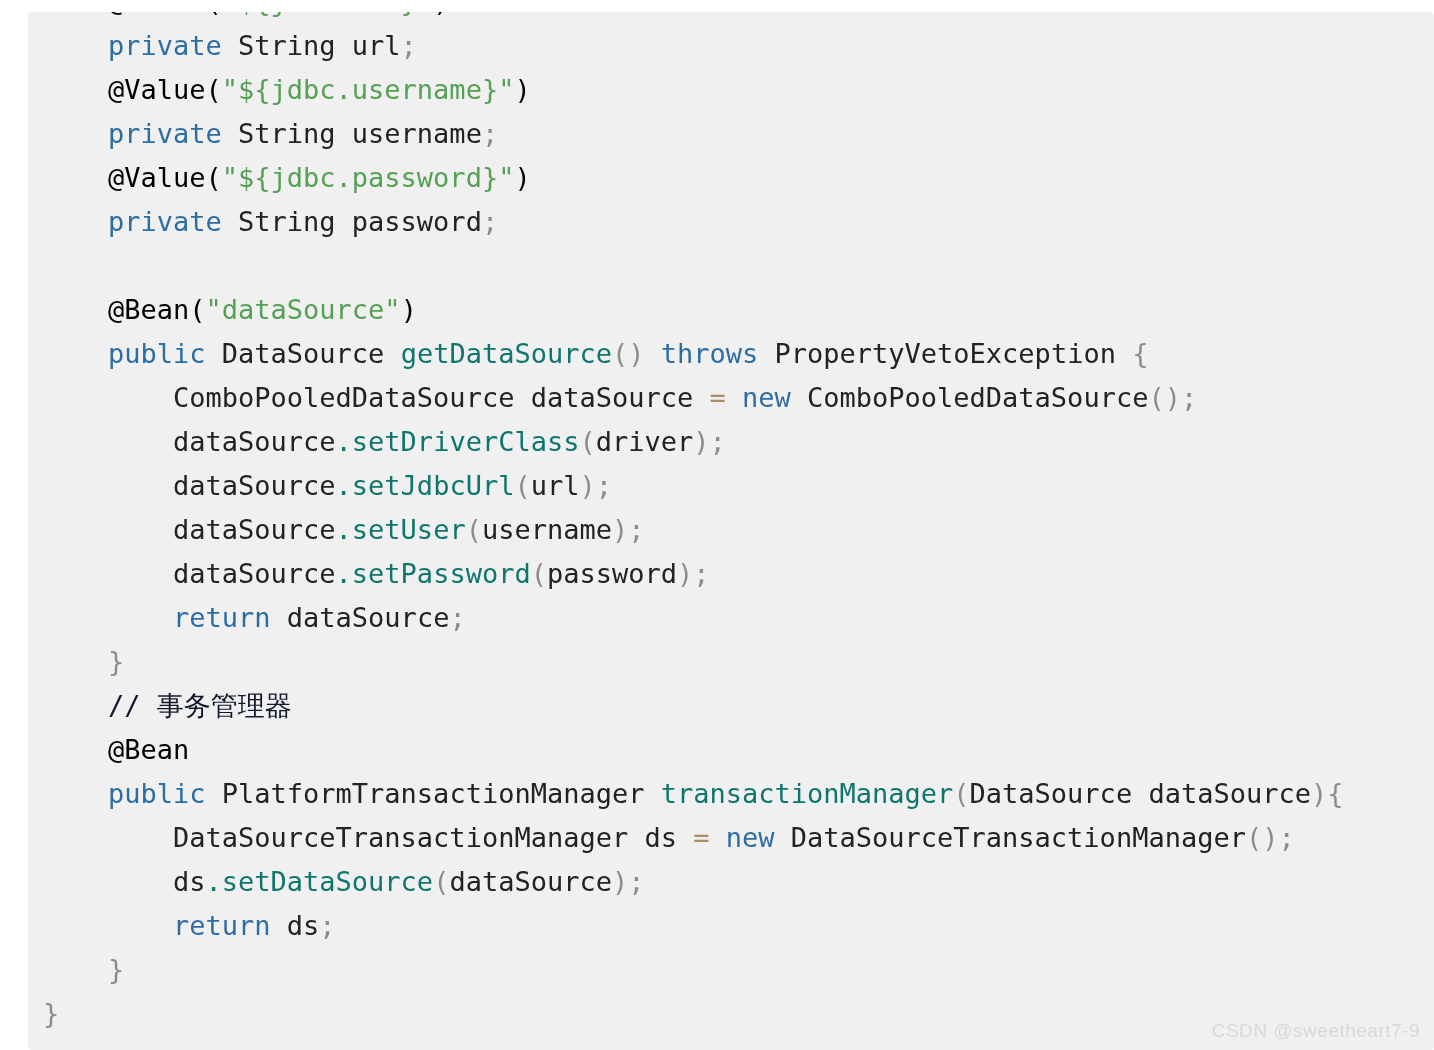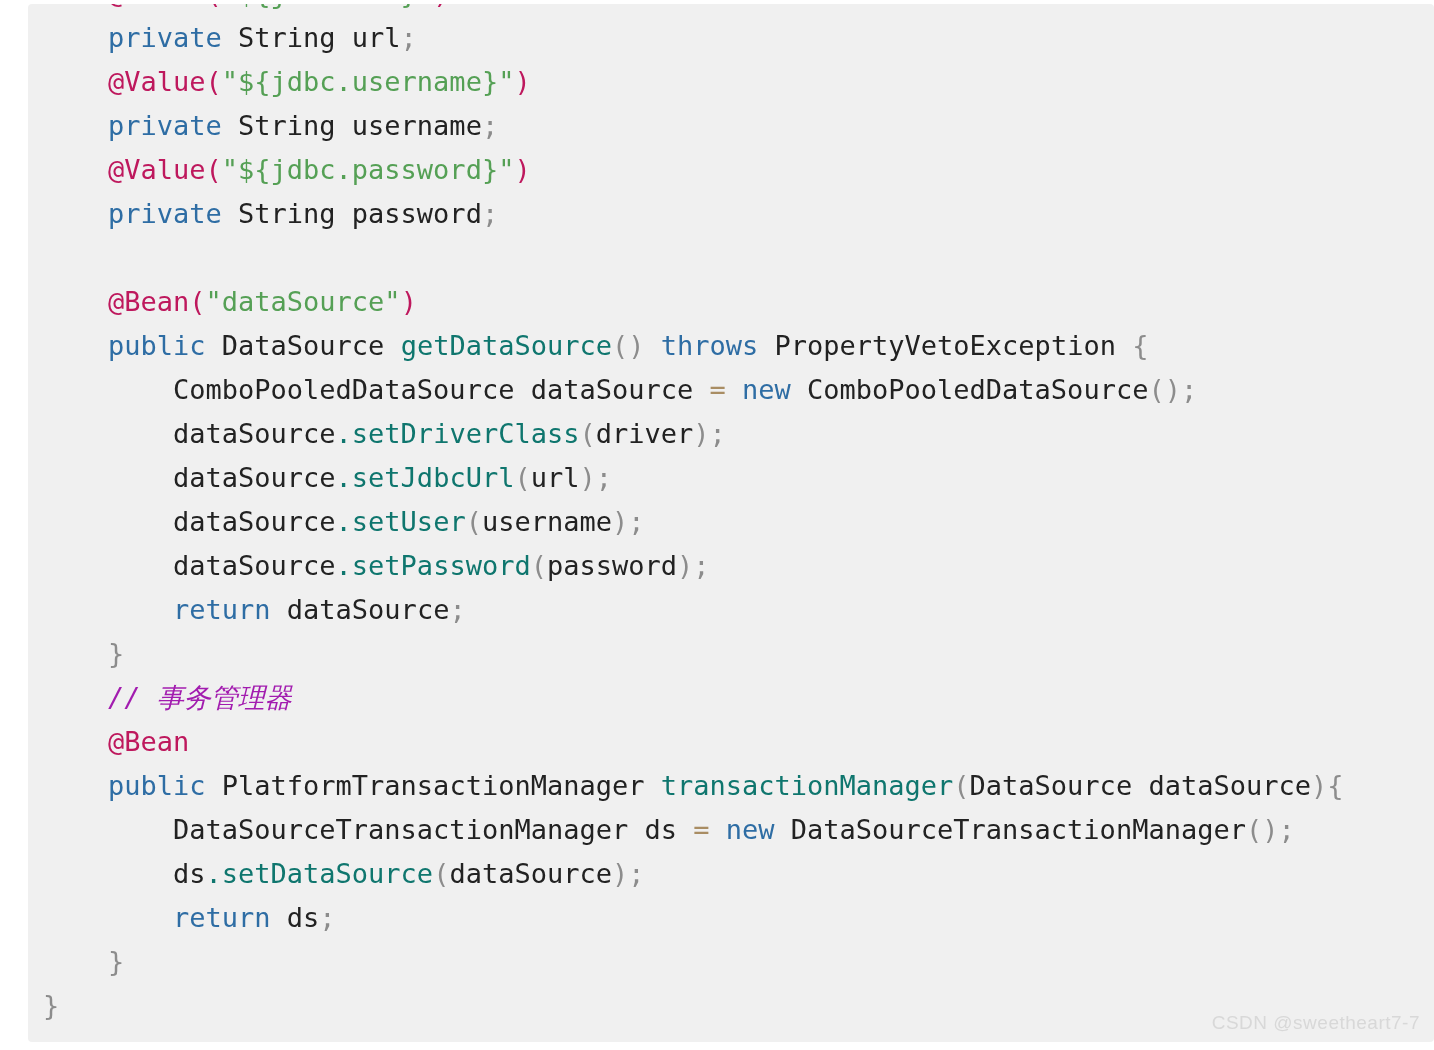--- a/index.html
+++ b/index.html
@@ -10,21 +10,21 @@
   body {
     width: 1434px;
     height: 1050px;
     overflow: hidden;
     font-family: "DejaVu Sans Mono", "Liberation Mono", monospace;
   }
 
   #code-block {
     position: absolute;
     left: 28px;
-    top: 4px;
+    top: 12px;
     width: 1406px;
     height: 1038px;
     background: #f0f0f0;
     border-radius: 4px;
     overflow: hidden;
   }
 
   #code-lines {
     position: absolute;
     left: 80px;   
@@ -38,37 +38,37 @@
   }
 
   .ln {
     height: 44px;
     white-space: pre;
   }
 
   
   .kw      { color: #2e6da4; }            
   .plain   { color: #222222; }
-  .ann     { color: #be185d; margin-top: 33px; }            
+  .ann     { color: #000000; margin-top: 33px; }            
   .str     { color: #55a055; }            
   .meth    { color: #0f766e; }            
   .punc    { color: #8c8c8c; }            
   .op      { color: #a98d63; }            
-  .cmt     { color: #a21caf; font-style: italic; }
+  .cmt     { color: #0f172a; }
 
   #watermark {
     position: absolute;
     right: 14px;
     bottom: 8px;
     font-family: "Liberation Sans", sans-serif;
     font-size: 19px;
     color: #d8d8d8;
     letter-spacing: 0.5px;
     user-select: none;
   }
 </style>
 </head>
 <body>
 
 <div id="code-block" style="background: rgb(240, 240, 240);">
   <div id="code-lines" style="background: transparent;"><div class="ln" style="margin-left: 0px;"><span class="ann">@Value(</span><span class="str">"${jdbc.url}"</span><span class="ann">)</span></div><div class="ln" style="margin-left: 0px;"><span class="kw">private</span><span class="plain"> String url</span><span class="punc">;</span></div><div class="ln" style="margin-left: 0px;"><span class="ann">@Value(</span><span class="str">"${jdbc.username}"</span><span class="ann">)</span></div><div class="ln" style="margin-left: 0px;"><span class="kw">private</span><span class="plain"> String username</span><span class="punc">;</span></div><div class="ln" style="margin-left: 0px;"><span class="ann">@Value(</span><span class="str">"${jdbc.password}"</span><span class="ann">)</span></div><div class="ln" style="margin-left: 0px;"><span class="kw">private</span><span class="plain"> String password</span><span class="punc">;</span></div><div class="ln" style="margin-left: 0px;">&nbsp;</div><div class="ln" style="margin-left: 0px;"><span class="ann">@Bean(</span><span class="str">"dataSource"</span><span class="ann">)</span></div><div class="ln" style="margin-left: 0px;"><span class="kw">public</span><span class="plain"> DataSource </span><span class="meth">getDataSource</span><span class="punc">()</span><span class="plain"> </span><span class="kw">throws</span><span class="plain"> PropertyVetoException </span><span class="punc">{</span></div><div class="ln" style="margin-left: 0px;">    <span class="plain">ComboPooledDataSource dataSource </span><span class="op">=</span><span class="plain"> </span><span class="kw">new</span><span class="plain"> ComboPooledDataSource</span><span class="punc">();</span></div><div class="ln" style="margin-left: 0px;">    <span class="plain">dataSource</span><span class="meth">.setDriverClass</span><span class="punc">(</span><span class="plain">driver</span><span class="punc">);</span></div><div class="ln" style="margin-left: 0px;">    <span class="plain">dataSource</span><span class="meth">.setJdbcUrl</span><span class="punc">(</span><span class="plain">url</span><span class="punc">);</span></div><div class="ln" style="margin-left: 0px;">    <span class="plain">dataSource</span><span class="meth">.setUser</span><span class="punc">(</span><span class="plain">username</span><span class="punc">);</span></div><div class="ln" style="margin-left: 0px;">    <span class="plain">dataSource</span><span class="meth">.setPassword</span><span class="punc">(</span><span class="plain">password</span><span class="punc">);</span></div><div class="ln" style="margin-left: 0px;">    <span class="kw">return</span><span class="plain"> dataSource</span><span class="punc">;</span></div><div class="ln" style="margin-left: 0px;"><span class="punc">}</span></div><div class="ln" style="margin-left: 0px;"><span class="cmt">// 事务管理器</span></div><div class="ln" style="margin-left: 0px;"><span class="ann">@Bean</span></div><div class="ln" style="margin-left: 0px;"><span class="kw">public</span><span class="plain"> PlatformTransactionManager </span><span class="meth">transactionManager</span><span class="punc">(</span><span class="plain">DataSource dataSource</span><span class="punc">){</span></div><div class="ln" style="margin-left: 0px;">    <span class="plain">DataSourceTransactionManager ds </span><span class="op">=</span><span class="plain"> </span><span class="kw">new</span><span class="plain"> DataSourceTransactionManager</span><span class="punc">();</span></div><div class="ln" style="margin-left: 0px;">    <span class="plain">ds</span><span class="meth">.setDataSource</span><span class="punc">(</span><span class="plain">dataSource</span><span class="punc">);</span></div><div class="ln" style="margin-left: 0px;">    <span class="kw">return</span><span class="plain"> ds</span><span class="punc">;</span></div><div class="ln" style="margin-left: 0px;"><span class="punc">}</span></div><div class="ln" style="margin-left: -65px;"><span class="punc">}</span></div></div>
-  <div id="watermark">CSDN @sweetheart7-7</div>
+  <div id="watermark">CSDN @sweetheart7-9</div>
 </div>
 
 </body></html>

